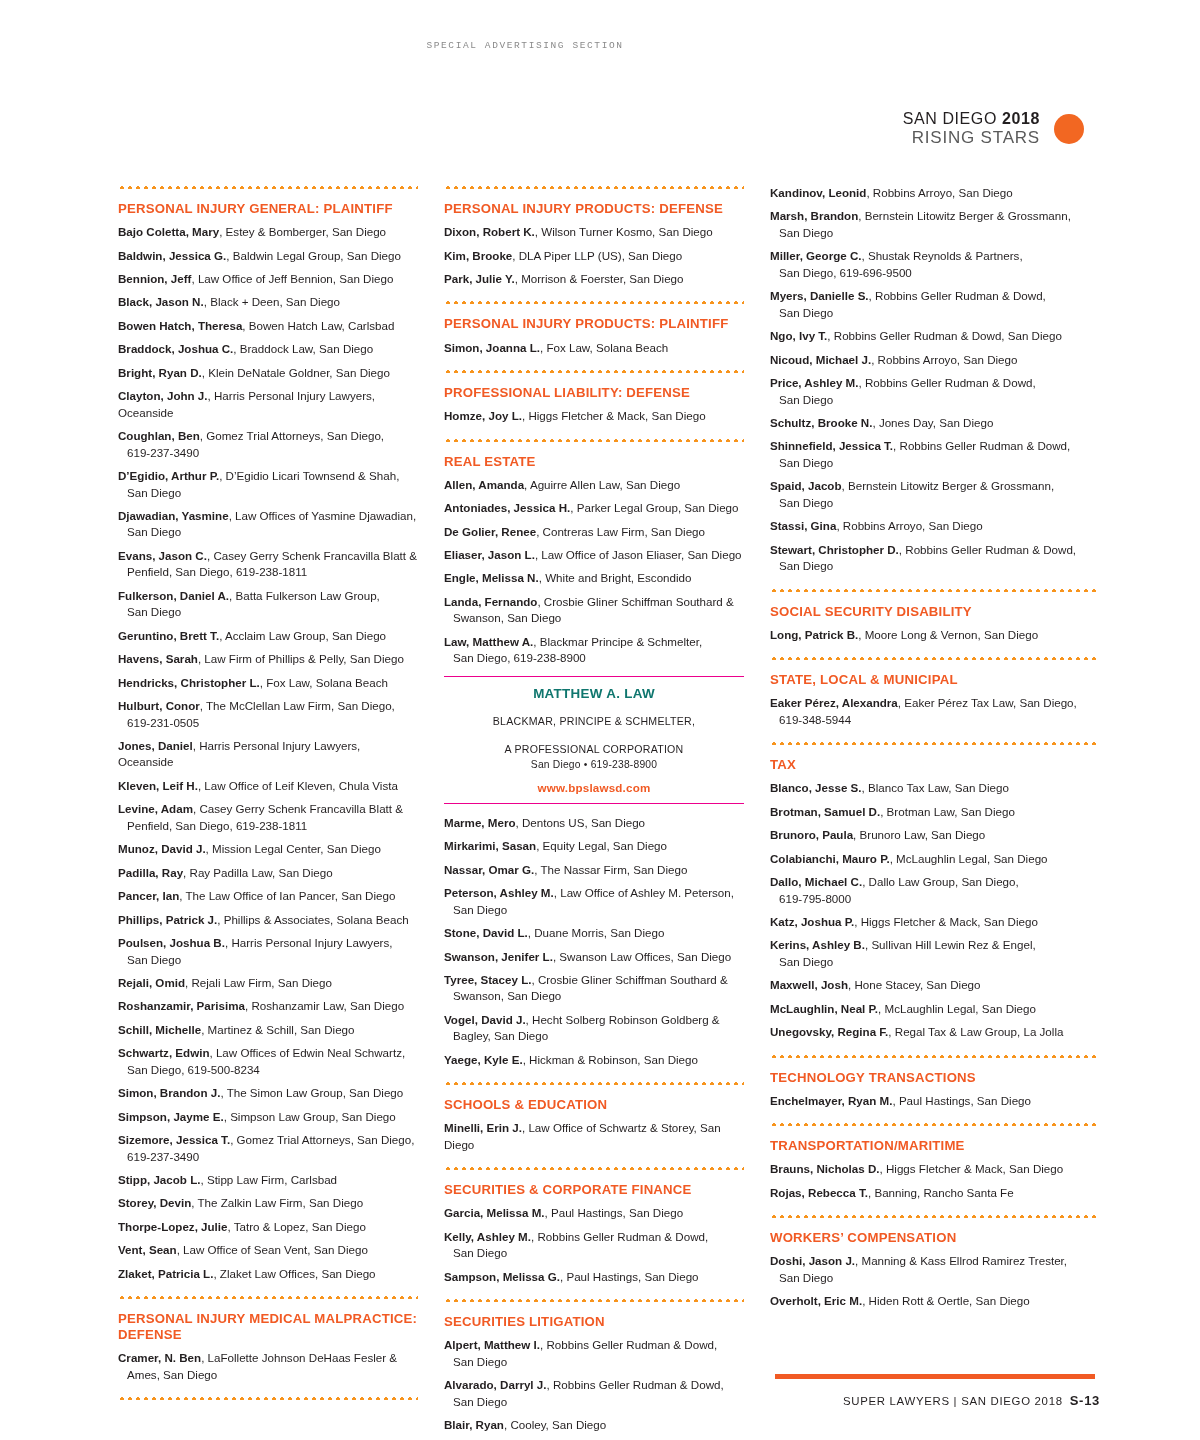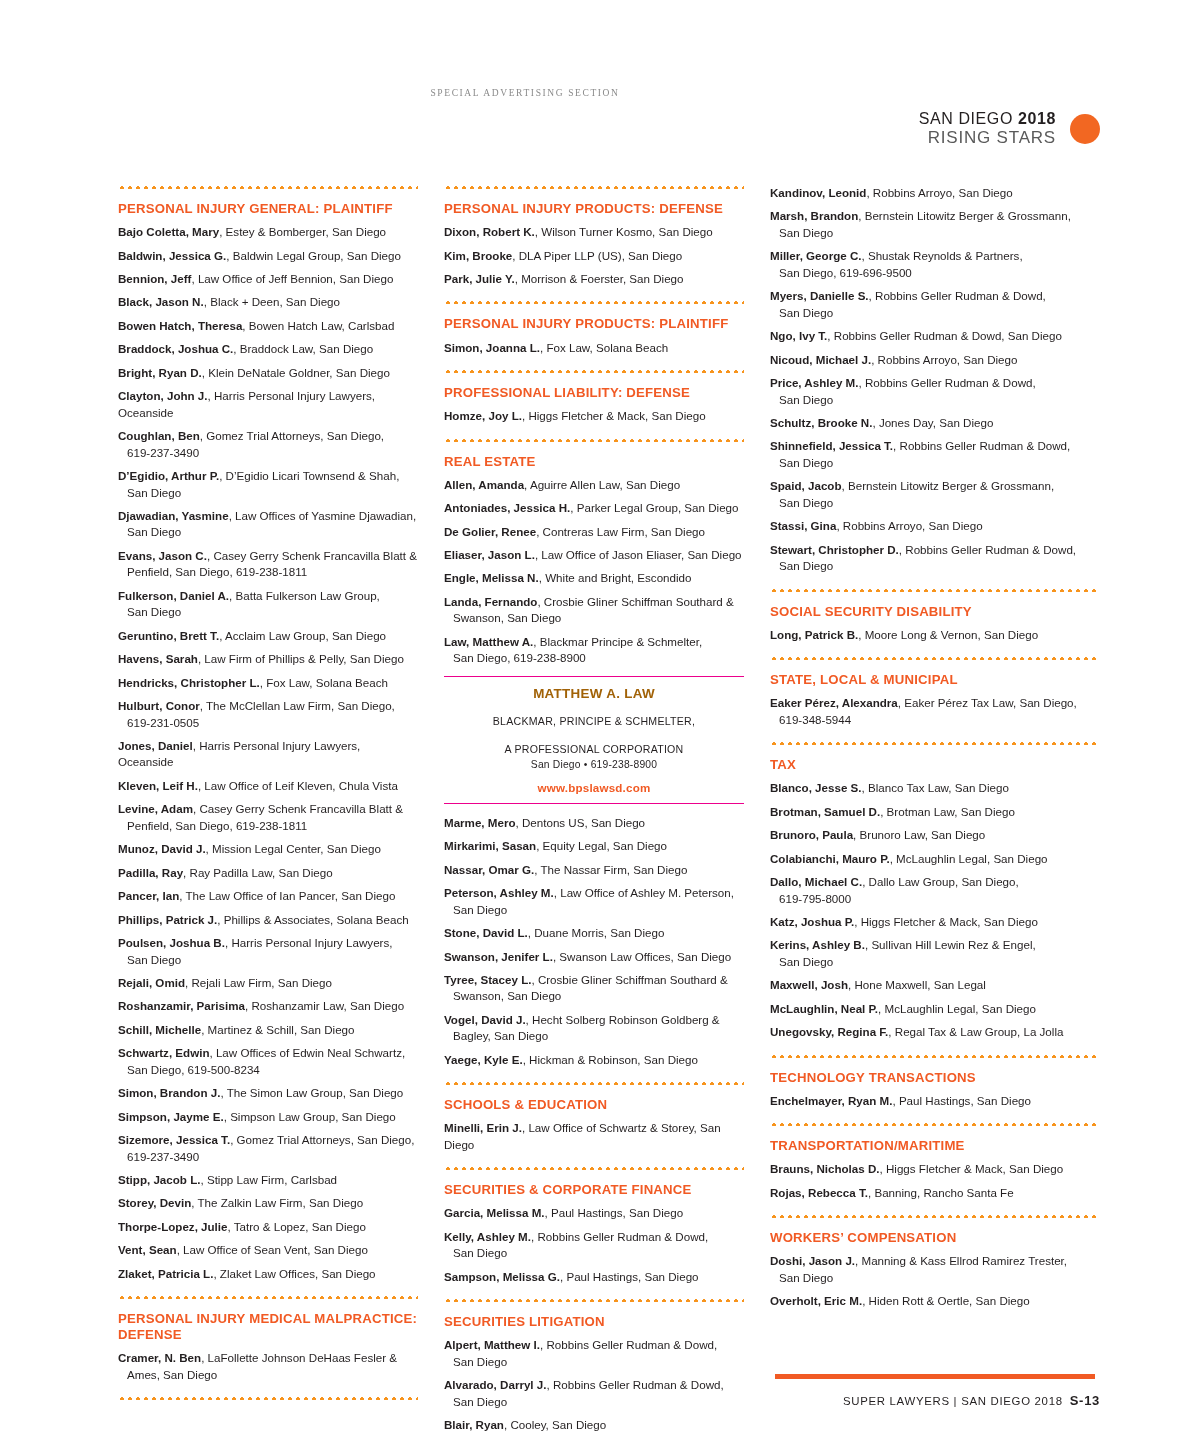--- a/index.html
+++ b/index.html
@@ -20,29 +20,28 @@
   }
   .top-label {
     position: absolute;
     top: 40px;
     left: 0;
     width: 1050px;
     text-align: center;
     font-size: 9.5px;
     letter-spacing: 1.6px;
     color: #8a8a8a;
-    font-family: Liberation Serif, serif;
-    margin-top: 48px;
+    font-family: Liberation Mono, monospace;
   }
 
   
   .masthead {
     position: absolute;
     top: 110px;
-    right: 100px;
+    right: 116px;
     display: flex;
     align-items: center;
     gap: 14px;
   }
   .masthead-text { text-align: right; line-height: 1.15; }
   .masthead-line1 {
     font-size: 16px;
     letter-spacing: 0.6px;
     color: #231f20;
     font-weight: 400;
@@ -100,21 +99,21 @@
 
   
   .adbox {
     border-top: 1.6px solid #ec008c;
     border-bottom: 1.6px solid #ec008c;
     text-align: center;
     padding: 9px 4px 9px 4px;
     margin: 9px 0 11px 0;
   }
   .ad-name {
-    color: #a16207;
+    color: #0f766e;
     font-weight: 700;
     font-size: 13.4px;
     letter-spacing: 0.3px;
     margin-bottom: 3px;
   }
   .ad-firm {
     font-size: 10.6px;
     font-weight: 400;
     letter-spacing: 0.25px;
     line-height: 1.42;
@@ -316,21 +315,21 @@
         <div class="catblock">
           <div class="dotrule"></div>
           <div class="cat">TAX</div>
           <div class="entry"><b>Blanco, Jesse S.</b><span>, Blanco Tax Law, San Diego</span></div>
           <div class="entry"><b>Brotman, Samuel D.</b><span>, Brotman Law, San Diego</span></div>
           <div class="entry"><b>Brunoro, Paula</b><span>, Brunoro Law, San Diego</span></div>
           <div class="entry"><b>Colabianchi, Mauro P.</b><span>, McLaughlin Legal, San Diego</span></div>
           <div class="entry"><b>Dallo, Michael C.</b><span>, Dallo Law Group, San Diego,</span><span class="cont">619-795-8000</span></div>
           <div class="entry"><b>Katz, Joshua P.</b><span>, Higgs Fletcher &amp; Mack, San Diego</span></div>
           <div class="entry"><b>Kerins, Ashley B.</b><span>, Sullivan Hill Lewin Rez &amp; Engel,</span><span class="cont">San Diego</span></div>
-          <div class="entry"><b>Maxwell, Josh</b><span>, Hone Maxwell, San Legal</span></div>
+          <div class="entry"><b>Maxwell, Josh</b><span>, Hone Stacey, San Diego</span></div>
           <div class="entry"><b>McLaughlin, Neal P.</b><span>, McLaughlin Legal, San Diego</span></div>
           <div class="entry"><b>Unegovsky, Regina F.</b><span>, Regal Tax &amp; Law Group, La Jolla</span></div>
         </div>
         <div class="catblock">
           <div class="dotrule"></div>
           <div class="cat">TECHNOLOGY TRANSACTIONS</div>
           <div class="entry"><b>Enchelmayer, Ryan M.</b><span>, Paul Hastings, San Diego</span></div>
         </div>
         <div class="catblock">
           <div class="dotrule"></div>

